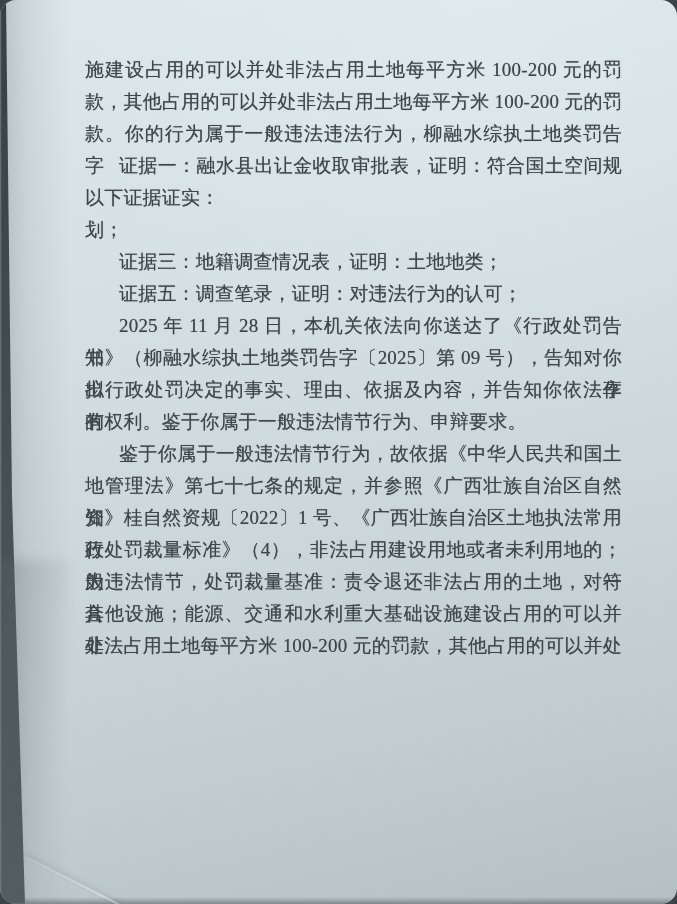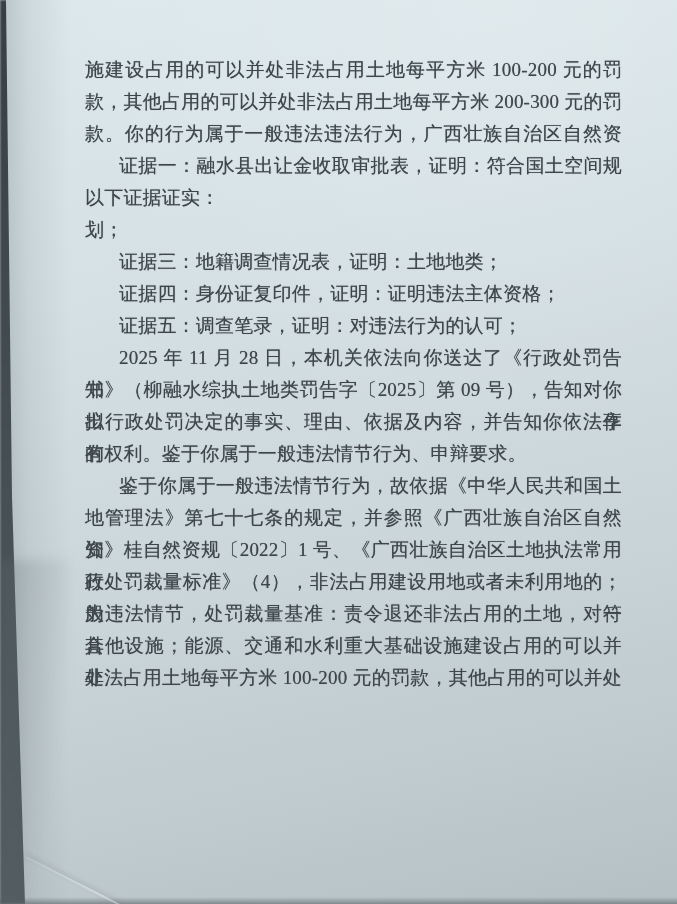--- a/index.html
+++ b/index.html
@@ -9,20 +9,21 @@
     height: 904px;
     overflow: hidden;
     background: #3c4346;
     font-family: "Liberation Serif", "DejaVu Serif", serif;
   }
   .photo {
     position: relative;
     width: 677px;
     height: 904px;
     overflow: hidden;
+    border-radius: 16px;
   }
   
   .paper {
     position: absolute;
     inset: 0;
     background:
       radial-gradient(120% 90% at 72% 0%, rgba(255,255,255,0.20), rgba(255,255,255,0) 55%),
       linear-gradient(to right, rgba(96,108,112,0.30) 0px, rgba(96,108,112,0.12) 28px, rgba(96,108,112,0) 70px),
       linear-gradient(168deg, #dce8ec 0%, #d5e1e5 28%, #cbd6da 60%, #bfcace 84%, #b5c0c4 100%);
   }
@@ -95,27 +96,26 @@
 <body>
 
 <div class="photo">
   <div class="paper"></div>
   <div class="edge-left"></div>
   <div class="shade-left-bottom"></div>
   <div class="crease"></div>
 
   <div class="textblock">
     <div class="ln just">施建设占用的可以并处非法占用土地每平方米 100-200 元的罚</div>
-    <div class="ln just">款，其他占用的可以并处非法占用土地每平方米 200-300 元的罚</div>
-    <div class="ln just">款。你的行为属于一般违法违法行为，广西壮族自治区自然资</div>
+    <div class="ln just">款，其他占用的可以并处非法占用土地每平方米 100-200 元的罚</div>
+    <div class="ln just">款。你的行为属于一般违法违法行为，柳融水综执土地类罚告字</div>
     <div class="ln just ind">证据一：融水县出让金收取审批表，证明：符合国土空间规</div>
     <div class="ln">以下证据证实：</div>
     <div class="ln">划；</div>
     <div class="ln ind">证据三：地籍调查情况表，证明：土地地类；</div>
-    <div class="ln ind">证据四：身份证复印件，证明：证明违法主体资格；</div>
     <div class="ln ind">证据五：调查笔录，证明：对违法行为的认可；</div>
     <div class="ln just ind">2025 年 11 月 28 日，本机关依法向你送达了《行政处罚告知</div>
     <div class="ln just">书》（柳融水综执土地类罚告字〔2025〕第 09 号），告知对你拟作</div>
     <div class="ln just">出行政处罚决定的事实、理由、依据及内容，并告知你依法享有</div>
     <div class="ln">的权利。鉴于你属于一般违法情节行为、申辩要求。</div>
     <div class="ln just ind">鉴于你属于一般违法情节行为，故依据《中华人民共和国土</div>
     <div class="ln just">地管理法》第七十七条的规定，并参照《广西壮族自治区自然资</div>
     <div class="ln just">知》桂自然资规〔2022〕1 号、《广西壮族自治区土地执法常用行</div>
     <div class="ln just">政处罚裁量标准》（4），非法占用建设用地或者未利用地的；为一</div>
     <div class="ln just">般违法情节，处罚裁量基准：责令退还非法占用的土地，对符合</div>

